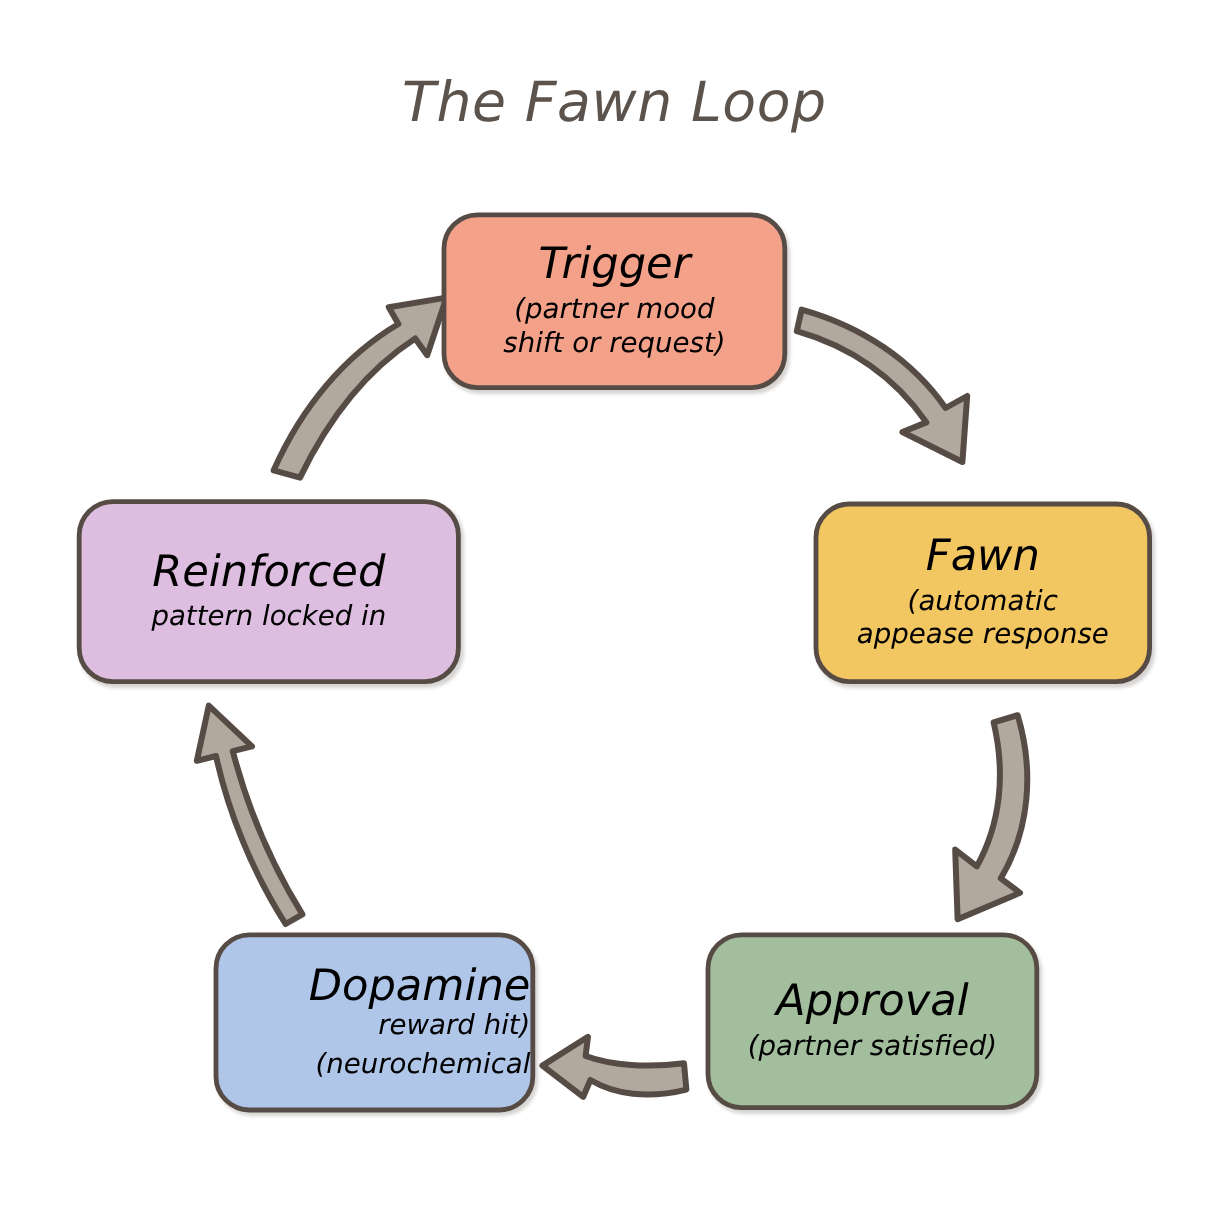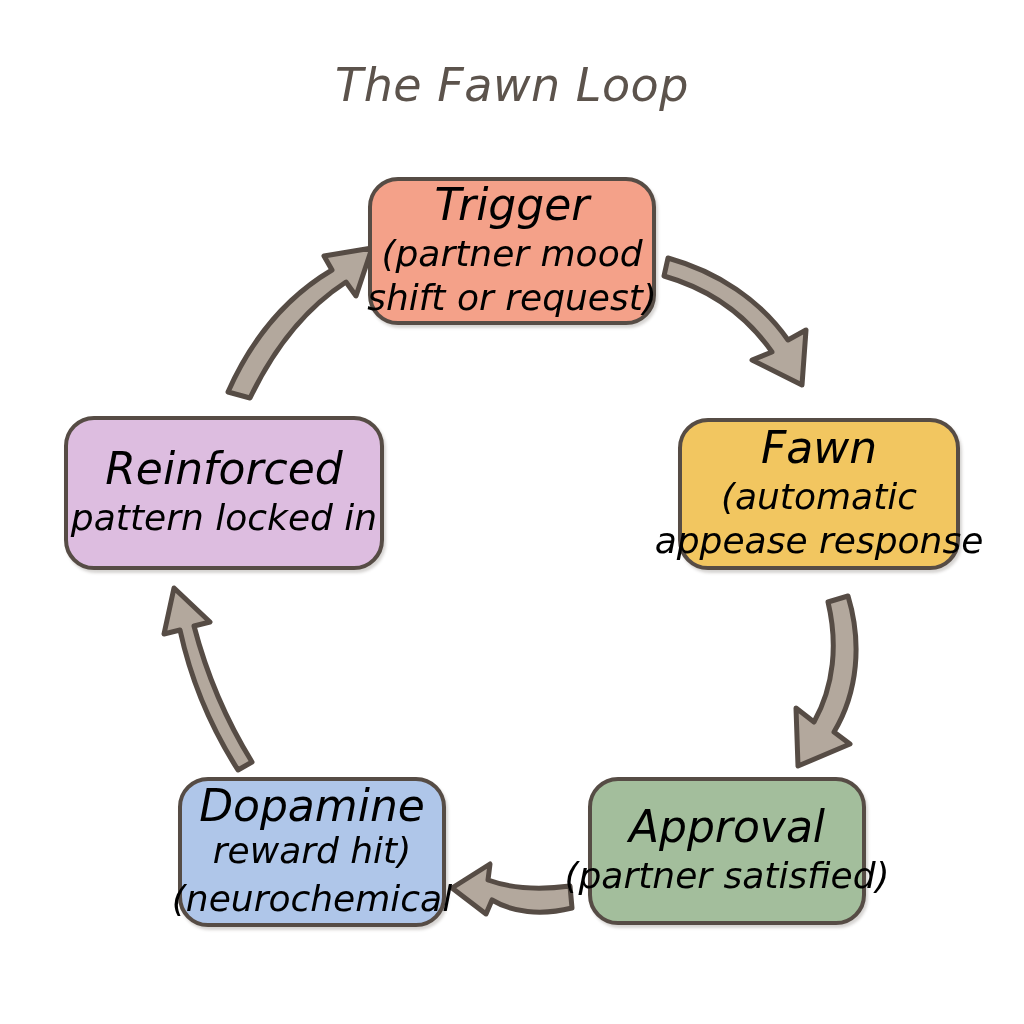--- a/index.html
+++ b/index.html
@@ -57,28 +57,28 @@
     display: flex;
     flex-direction: column;
     align-items: center;
     justify-content: center;
     text-align: center;
     color: #000000;
     box-shadow: 2px 3px 3px rgba(70,60,52,0.22);
   }
   .node .node-title {
     font-family: "DejaVu Sans", sans-serif;
-    font-size: 44px;
+    font-size: 36px;
     font-weight: 400;
     line-height: 1.05;
     white-space: nowrap;
   }
   .node .node-sub {
     font-family: "DejaVu Sans", sans-serif;
-    font-size: 36px;
+    font-size: 23px;
     font-weight: 400;
     line-height: 1.22;
     margin-top: 4px;
     white-space: nowrap;
   }
 
   
   #node-trigger {
     left: 368px;  top: 177px;  width: 288px; height: 148px;
     background: #F4A189;
@@ -89,20 +89,21 @@
     overflow: visible;
   }
   #node-fawn .node-sub { white-space: nowrap; }
   #node-approval {
     left: 588px;  top: 777px;  width: 278px; height: 148px;
     background: #A3BE9C;
   }
   #node-dopamine {
     left: 178px;  top: 777px;  width: 268px; height: 150px;
     background: #AFC6E9;
+    align-items: flex-end;
   }
   #node-reinforced {
     left: 64px;   top: 416px;  width: 320px; height: 154px;
     background: #DDBDE0;
   }
 </style>
 </head>
 <body>
 
 <div id="canvas" style="background: rgb(255, 255, 255);">

